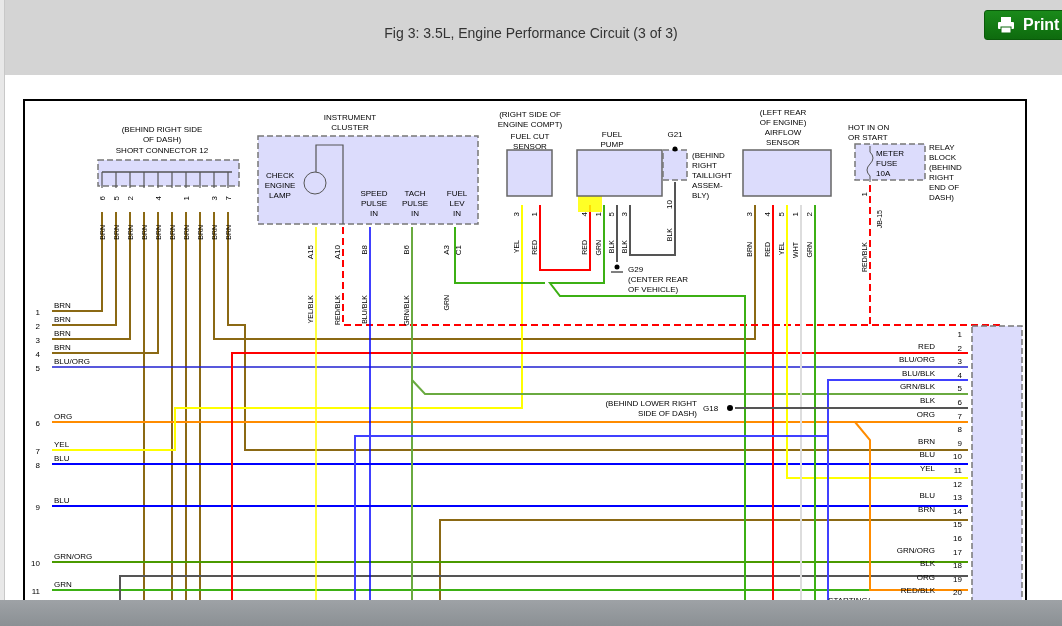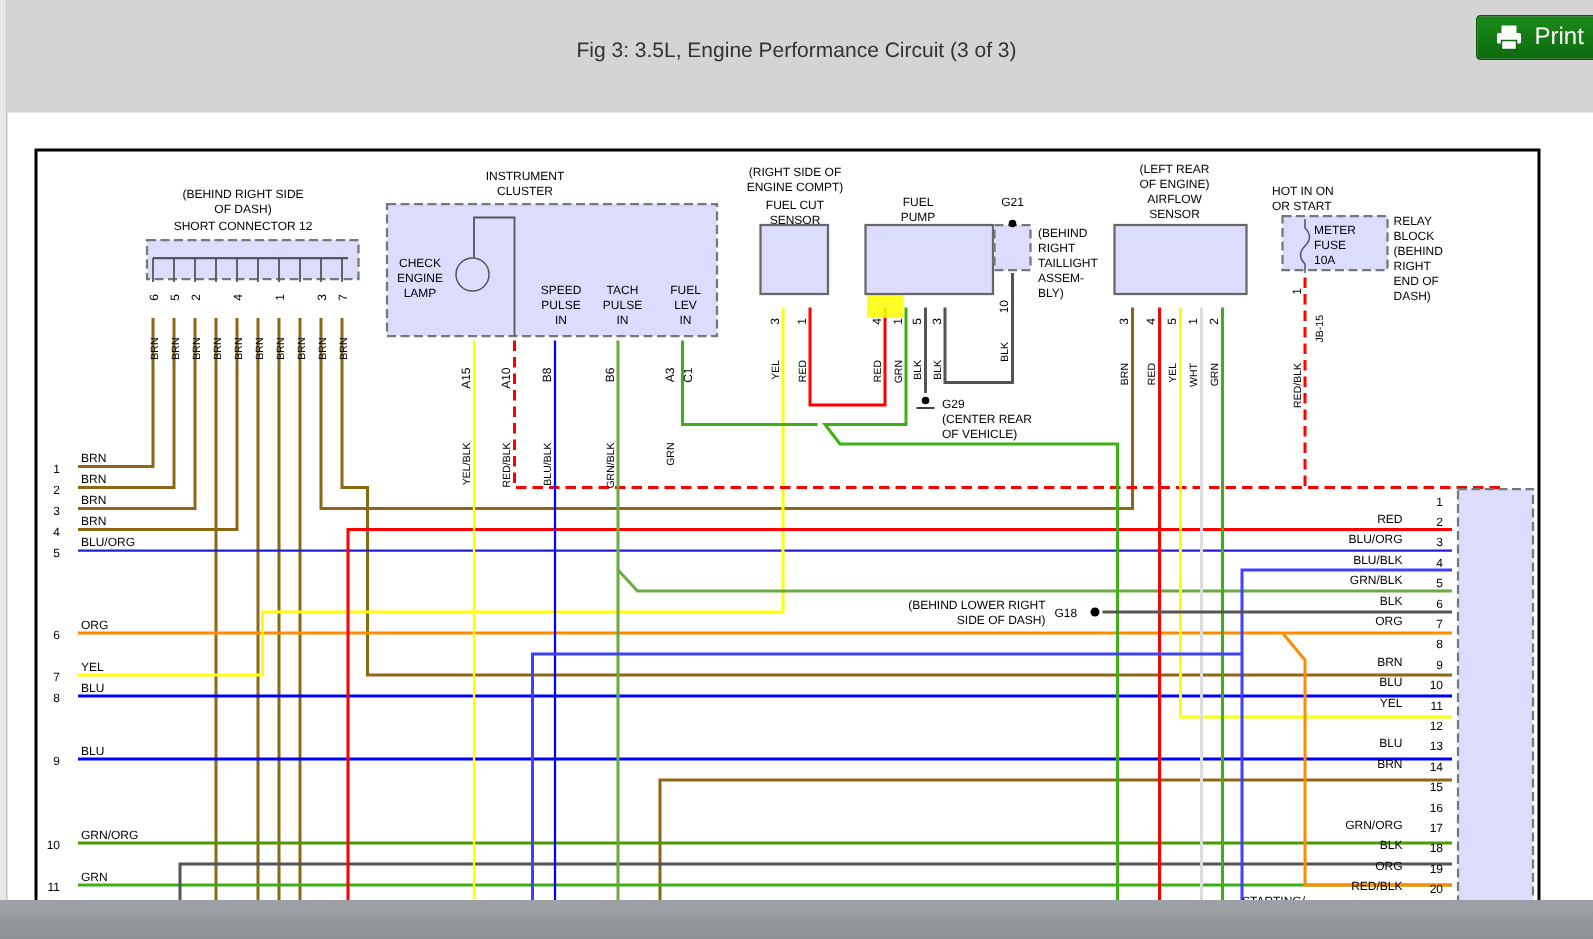--- a/index.html
+++ b/index.html
@@ -1,21 +1,21 @@
 <!DOCTYPE html>
 <html><head>
 <meta charset="utf-8">
 <style>
   html,body{margin:0;padding:0;}
   body{width:1062px;height:626px;overflow:hidden;background:#fff;position:relative;font-family:"Liberation Sans",sans-serif;}
   .leftbar{position:absolute;left:0;top:0;width:4px;height:626px;background:#e8e8e8;border-right:1px solid #c8c8c8;}
   .header{position:absolute;left:5px;top:0;width:1057px;height:75px;background:#d4d4d4;}
   .title{position:absolute;left:0;top:25px;width:1062px;text-align:center;font-size:14px;color:#333;}
   .print-btn{position:absolute;left:984px;top:10px;width:90px;height:30px;background:linear-gradient(#1a8a1a,#0e6b0e);border:1px solid #0a5a0a;border-radius:3px;color:#fff;font-size:16px;display:flex;align-items:center;padding-left:12px;box-sizing:border-box;cursor:pointer;}
-  .print-btn span.lbl{margin-left:8px;}
+  .print-btn span.lbl{margin-left:8px;font-weight:bold;}
   .diagram{position:absolute;left:0;top:75px;}
   .footer{position:absolute;left:0;top:600px;width:1062px;height:26px;background:linear-gradient(#9ea2a6,#8b9094);}
   svg text{font-family:"Liberation Sans",sans-serif;}
 </style>
 </head>
 <body>
 
 <div class="leftbar"></div>
 <div class="header"></div>
 <div class="title">Fig 3: 3.5L, Engine Performance Circuit (3 of 3)</div>

